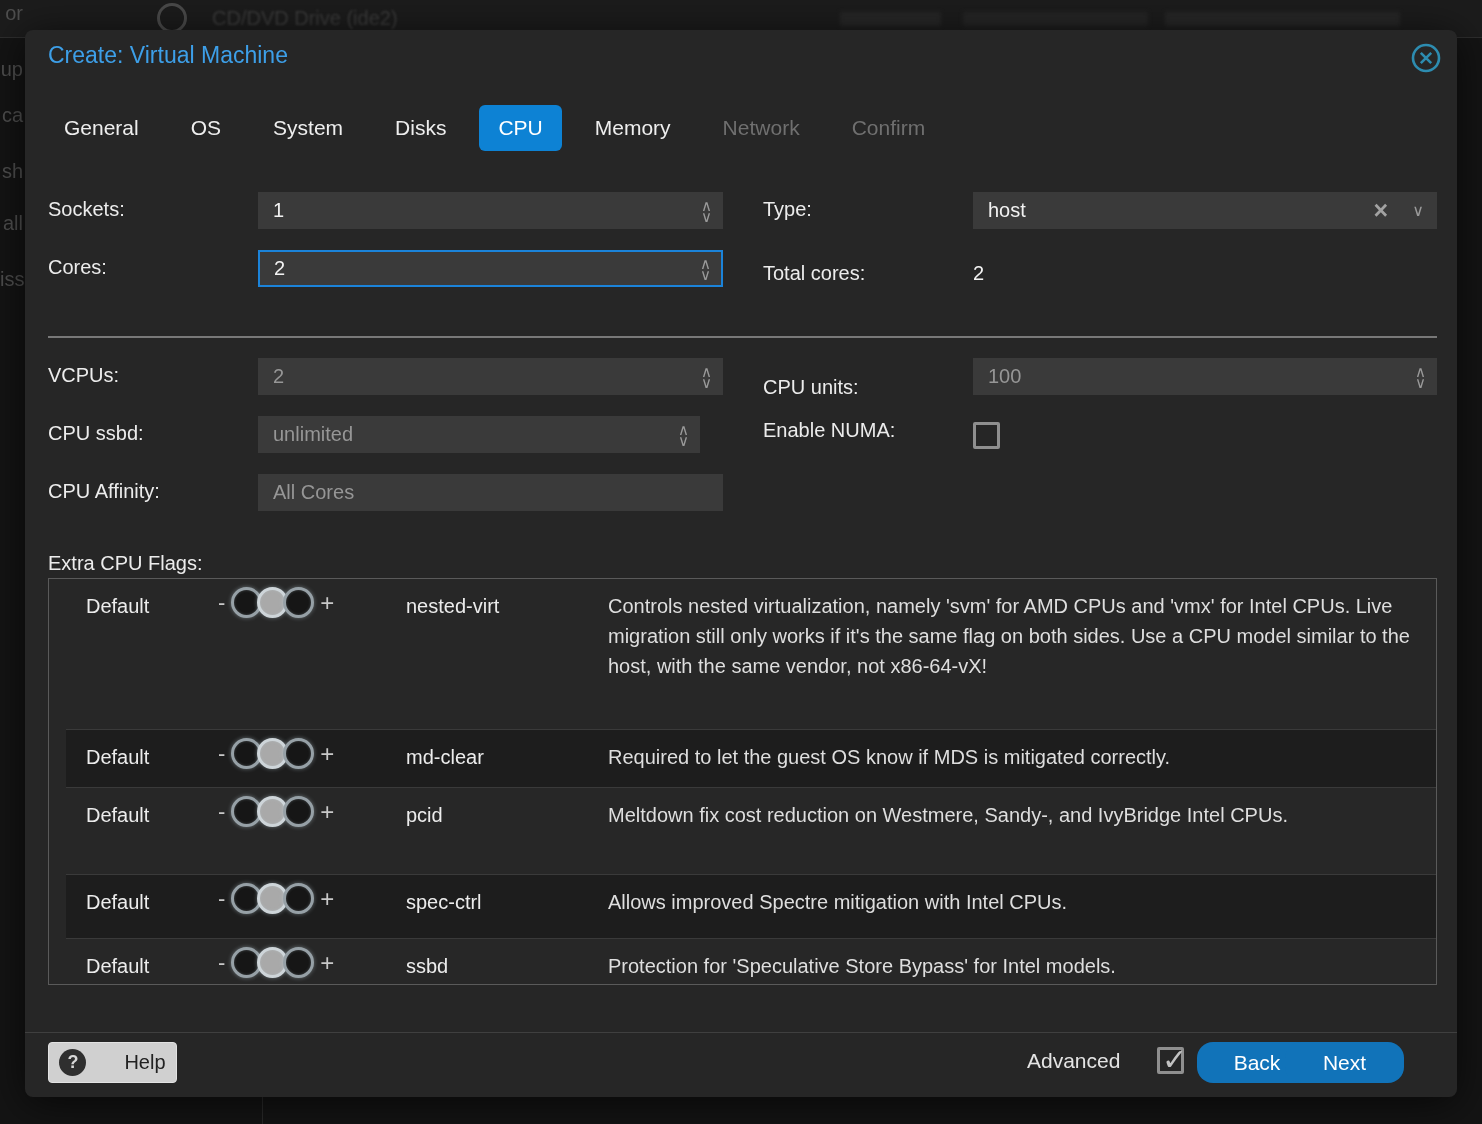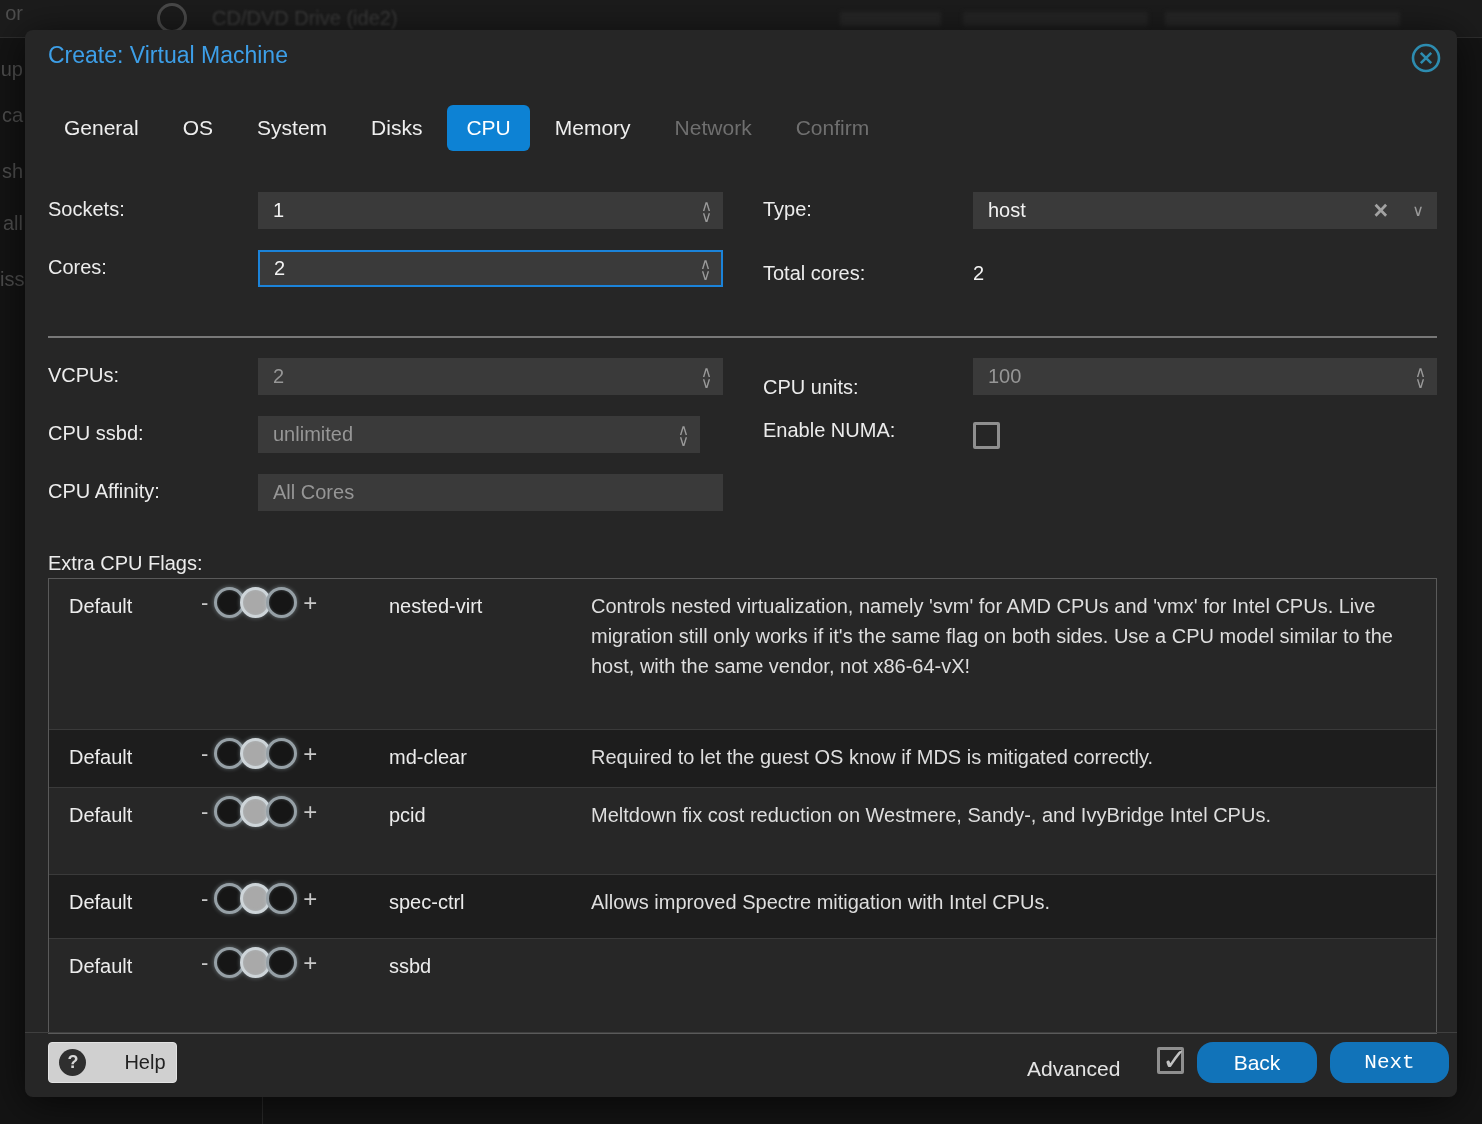--- a/index.html
+++ b/index.html
@@ -44,21 +44,21 @@
     background:#262626; border-radius:8px;
     box-shadow:0 6px 40px rgba(0,0,0,.65);
   }
   .dlg-title {
     position:absolute; left:23px; top:12px;
     font-size:23px; color:#3d9fe8;
   }
   .close-btn { position:absolute; left:1385px; top:12px; width:32px; height:32px; cursor:pointer; }
 
   
-  .tabbar { position:absolute; left:20px; top:75px; height:46px; display:flex; gap:6px; }
+  .tabbar { position:absolute; left:20px; top:75px; height:46px; display:flex; gap:14px; }
   .tab {
     height:46px; line-height:46px; padding:0 19px;
     font-size:21px; color:#eeeeee; border-radius:6px; cursor:pointer;
   }
   .tab.active { background:#0d82d4; color:#ffffff; }
   .tab.disabled { color:#6f6f6f; cursor:default; }
 
   
   .flabel { position:absolute; font-size:20px; color:#ececec; }
   .field {
@@ -87,22 +87,22 @@
     position:absolute; width:27px; height:27px;
     border:3px solid #8f8f8f; border-radius:2px; background:transparent;
   }
   .checkbox .tick {
     position:absolute; left:2px; top:-8px; font-size:30px; color:#c2c2c2;
   }
 
   
   .flags-label { position:absolute; left:23px; top:522px; font-size:20px; color:#ececec; }
   .flags-table {
-    position:absolute; left:23px; top:548px; width:1389px; height:456px;
-    border:1px solid #5a5a5a; overflow:hidden; background:#272727;
+    position:absolute; left:23px; top:548px; width:1389px; height:407px;
+    border:1px solid #5a5a5a; overflow:hidden; background:#272727;padding-left:17px;
   }
   .frow { position:relative; width:100%; }
   .frow:nth-child(odd) { background:#272727; }
   .frow:nth-child(even) { background:#1d1d1d; }
   .frow + .frow { border-top:1px solid #3a3a3a; }
   .frow .state { position:absolute; left:20px; top:16px; font-size:20px; color:#ececec; }
   .frow .flagname { position:absolute; left:340px; top:16px; font-size:20px; color:#ececec; }
   .frow .desc {
     position:absolute; left:542px; top:12px; width:830px;
     font-size:20px; line-height:30px; color:#dedede;
@@ -123,29 +123,29 @@
   .help-btn {
     position:absolute; left:23px; top:1012px; width:129px; height:41px;
     background:#d0d0d0; border:1px solid #e2e2e2; border-radius:4px;
     display:flex; align-items:center; justify-content:center; gap:10px; cursor:pointer;
   }
   .help-icon {
     width:27px; height:27px; border-radius:50%; background:#2f2f2f;
     color:#d8d8d8; font-size:18px; font-weight:bold; text-align:center; line-height:27px;
   }
   .help-text { font-size:20px; color:#222222;margin-left:28px; }
-  .adv-label { position:absolute; left:1002px; top:1019px; font-size:21px; color:#e4e4e4;margin-top:8px; }
+  .adv-label { position:absolute; left:1002px; top:1019px; font-size:21px; color:#e4e4e4; }
   .adv-check { left:1132px; top:1017px; }
   .btn {
     position:absolute; top:1012px; height:41px; border-radius:16px;
     background:#1173b9; color:#ffffff; font-size:21px; text-align:center; line-height:41px;
     cursor:pointer;
   }
   .btn-back { left:1172px; width:120px; }
-  .btn-next { left:1305px; width:119px;font-family:Liberation Mono, monospace; }
+  .btn-next { left:1260px; width:119px; }
 </style>
 </head>
 <body>
 
 <div>
   <div class="bg-topbar">
     <div class="bg-radio"></div>
     <span class="bg-toprow-text">CD/DVD Drive (ide2)</span>
     <div class="bg-smudge"></div>
   </div>
@@ -305,20 +305,21 @@
     <div class="frow" style="min-height:60px">
       <span class="state">Default</span>
       <div class="slider">
         <span class="minus">-</span>
         <span class="ring"></span>
           <span class="ring on"></span>
           <span class="ring"></span>
         <span class="plus">+</span>
       </div>
       <span class="flagname">ssbd</span>
+      <span class="desc">Protection for 'Speculative Store Bypass' for Intel models.</span>
     </div>
 
   </div>
 
   <div class="footer-sep"></div>
 
   <div class="help-btn">
     <span class="help-icon">?</span>
     <span class="help-text">Help</span>
   </div>

